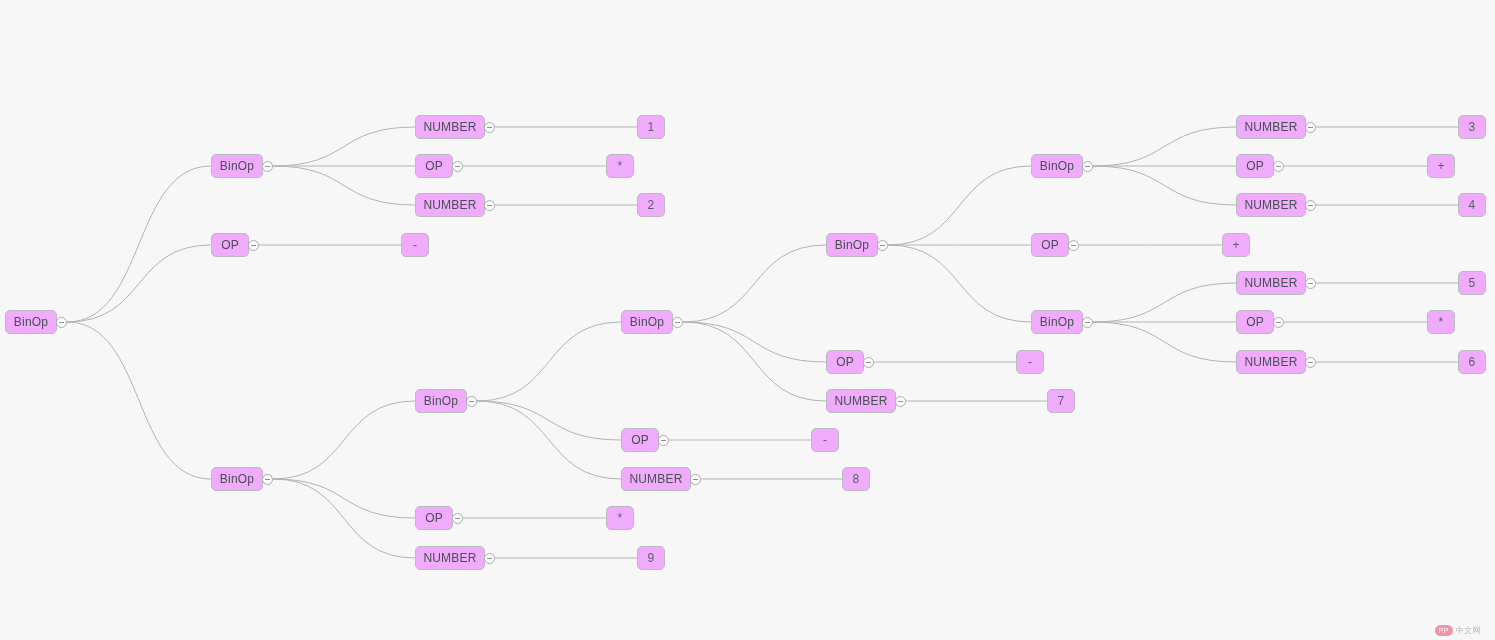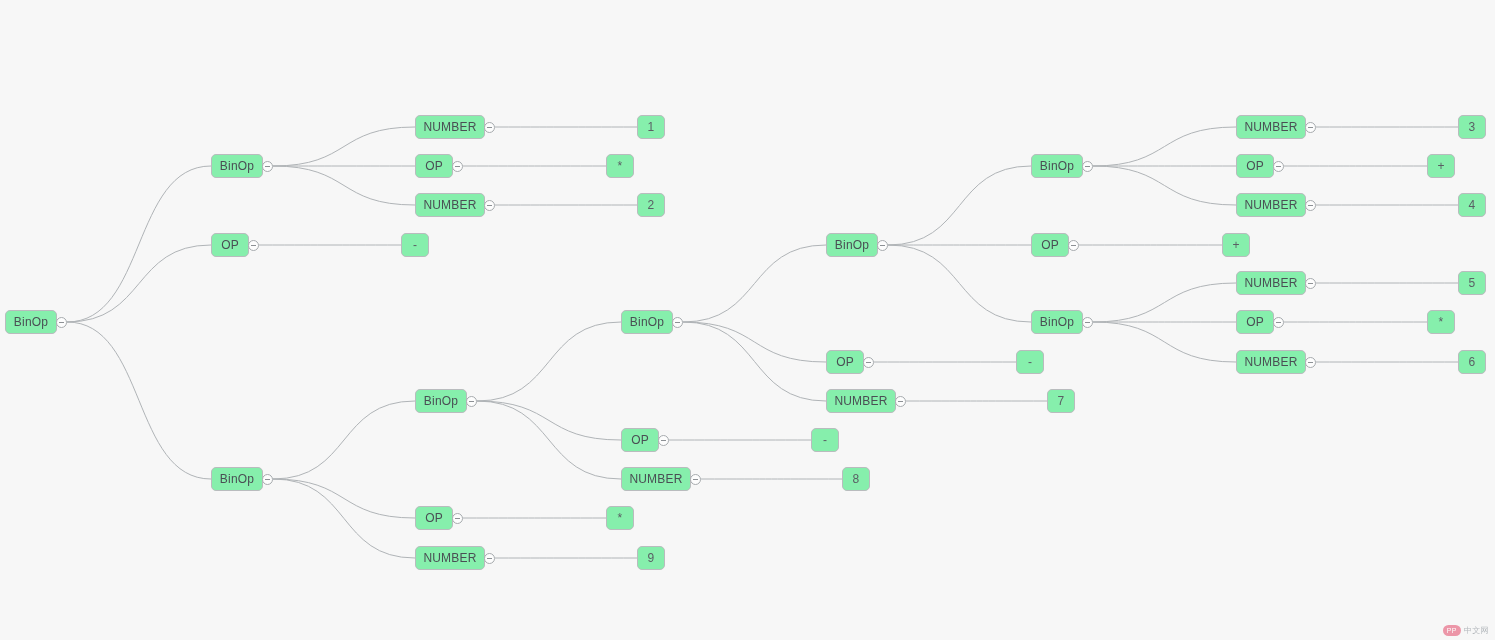--- a/index.html
+++ b/index.html
@@ -21,21 +21,21 @@
     position: absolute;
     left: 0;
     top: 0;
     width: 1495px;
     height: 640px;
     pointer-events: none;
   }
   .node {
     position: absolute;
     box-sizing: border-box;
-    background: #86efac;
+    background: #f0abfc;
     border: 1px solid #b9bcbe;
     border-radius: 5px;
     color: #4a4f54;
     font-size: 12px;
     line-height: 1;
     display: flex;
     align-items: center;
     justify-content: center;
     white-space: nowrap;
     letter-spacing: .2px;
@@ -58,21 +58,21 @@
     content: "";
     position: absolute;
     left: 2px;
     top: 4px;
     width: 5px;
     height: 1px;
     background: #8d9195;
   }
   #watermark {
     position: absolute;
-    right: 6px;
+    right: 14px;
     bottom: 4px;
     display: flex;
     align-items: center;
     gap: 3px;
     opacity: .72;
   }
   #watermark .wm-logo {
     background: #e8728a;
     color: #fff;
     font-size: 7px;

